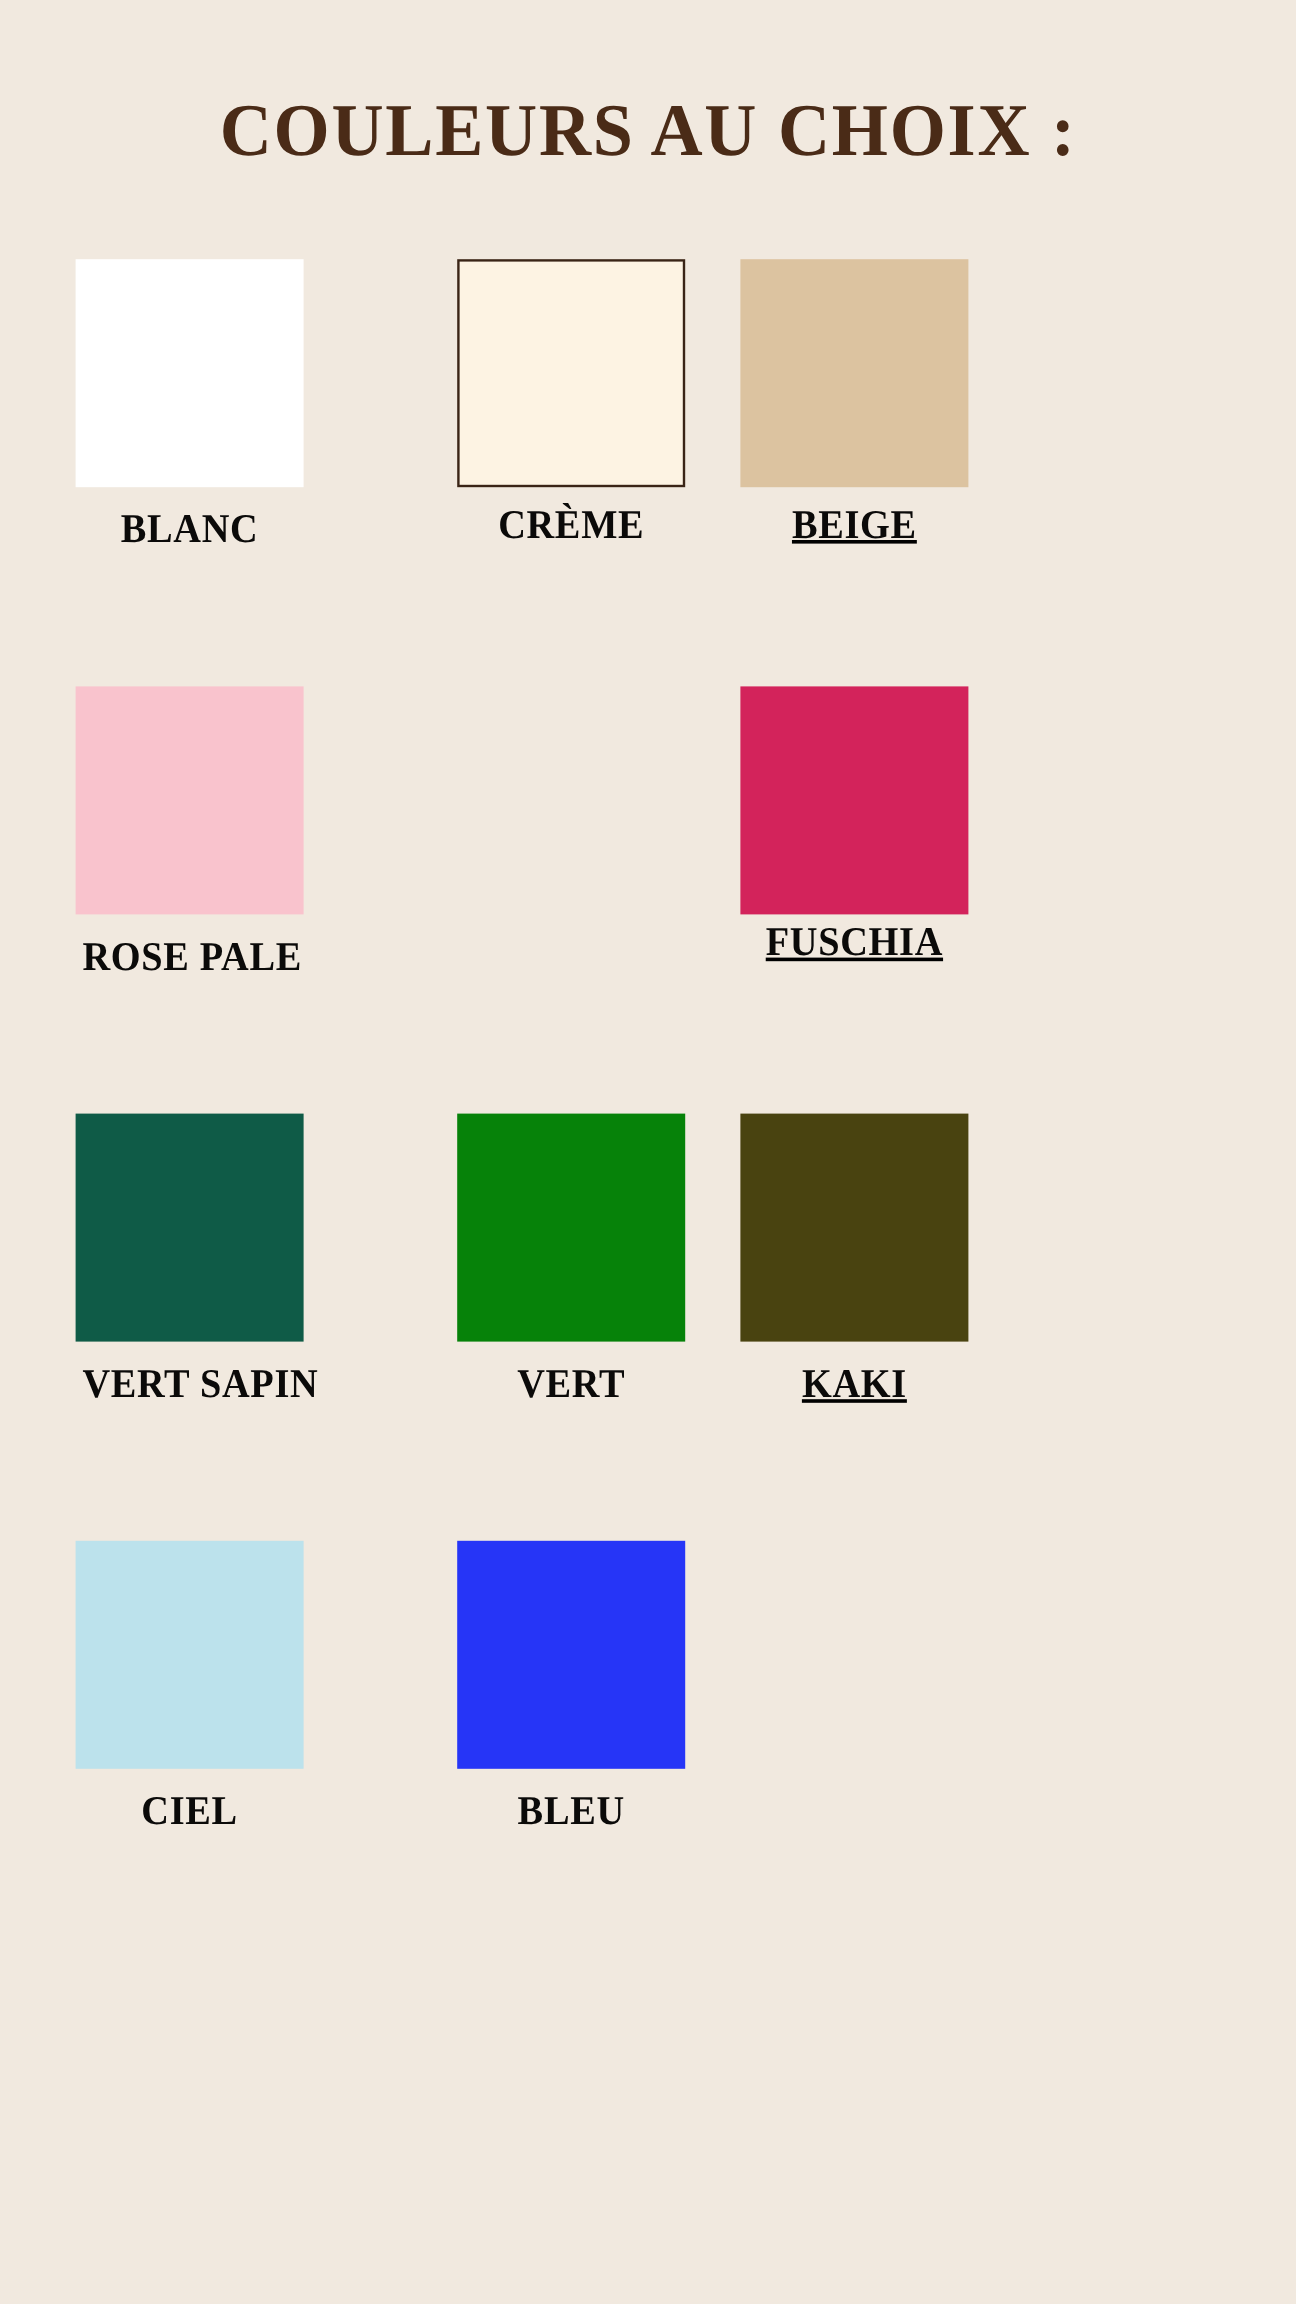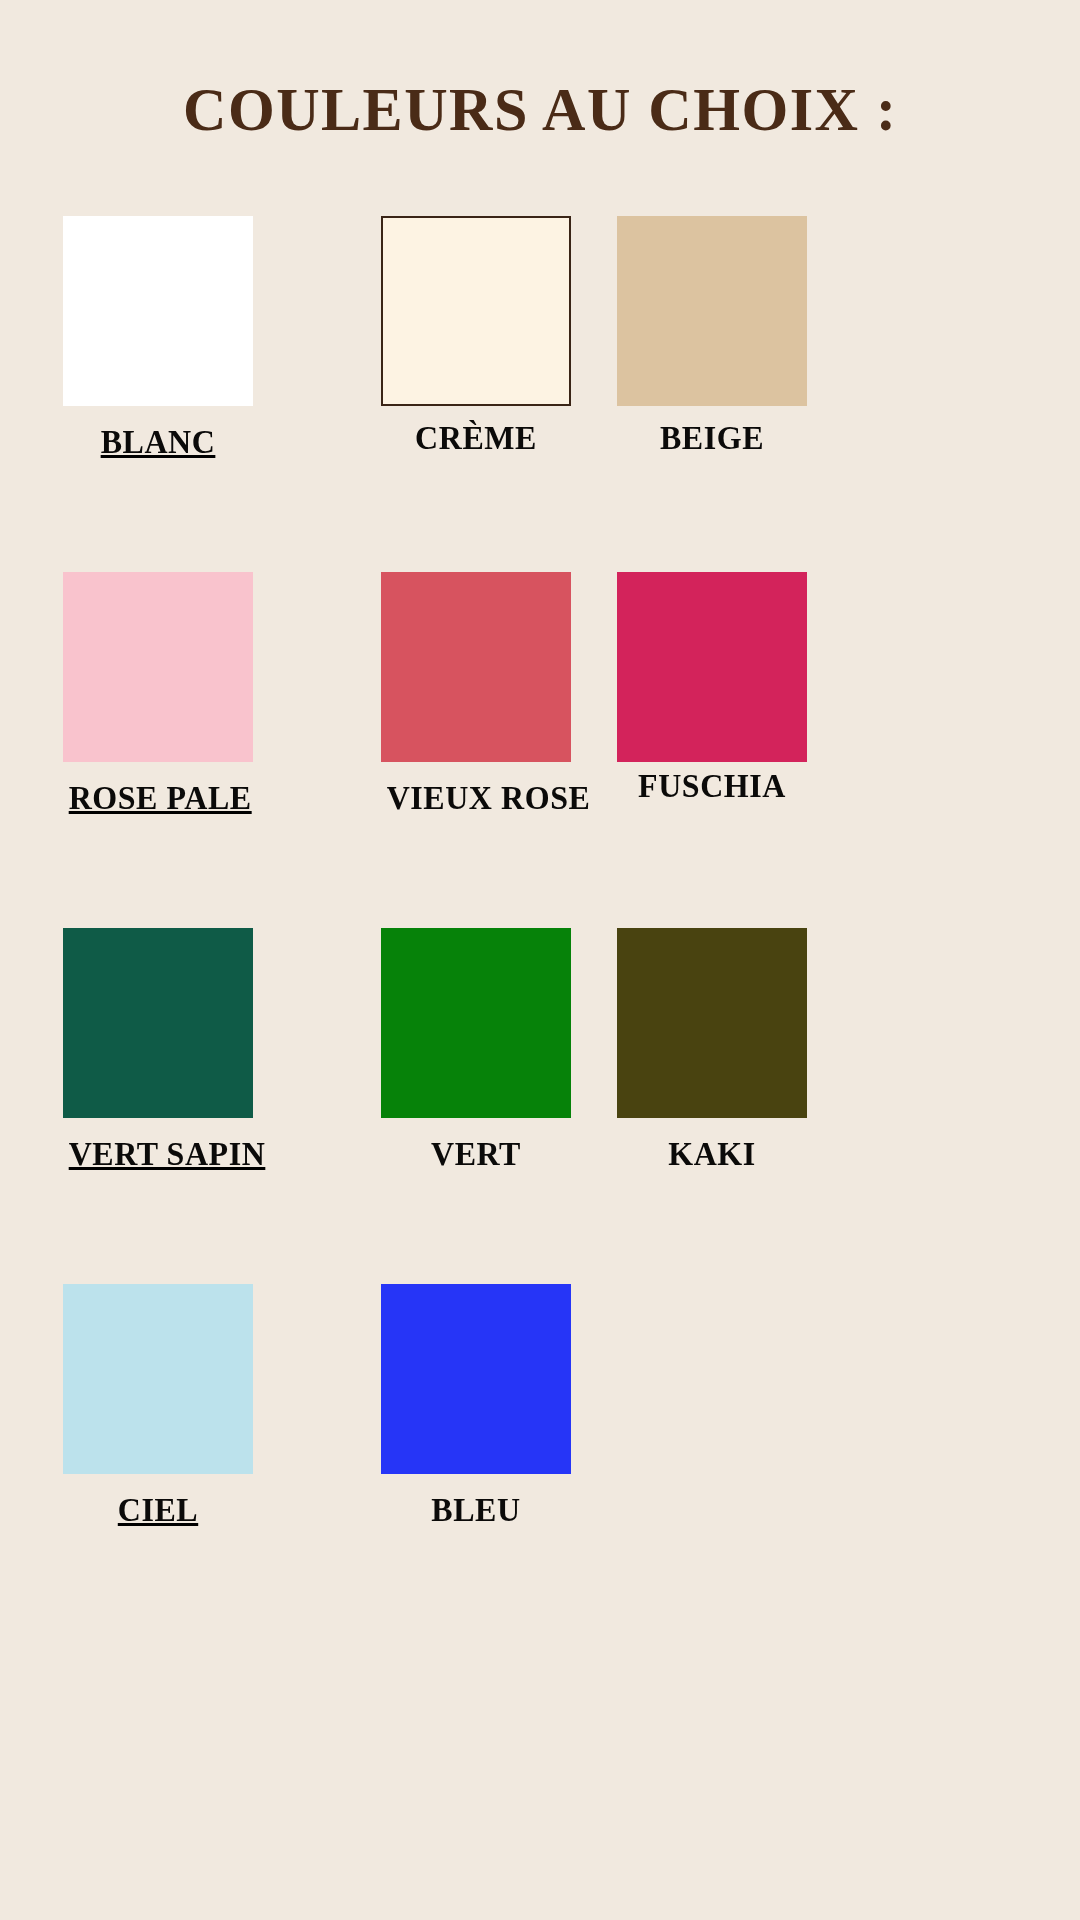--- a/index.html
+++ b/index.html
@@ -58,23 +58,23 @@
     width: 1080px;
     height: 356px;
   }
 
   .cell {
     position: absolute;
     top: 0;
     width: 190px;
   }
 
-  .cell.c0 { left: 63px; text-decoration: underline;  }
+  .cell.c0 { left: 63px;  }
   .cell.c1 { left: 345px; margin-left: 36px; }
-  .cell.c2 { left: 617px; }
+  .cell.c2 { left: 617px; text-decoration: underline; }
 
   .swatch {
     width: 190px;
     height: 190px;
     display: block;
   }
 
   .swatch.bordered {
     border: 2px solid #3A2416;
     width: 190px;
@@ -126,24 +126,20 @@
         <div class="swatch" style="background: rgb(220, 195, 160);"></div>
         <span class="label nudge-up" style="color: rgb(11, 10, 9);">BEIGE</span>
       </div>
     </div>
 
     <div class="row">
       <div class="cell c0">
         <div class="swatch" style="background: rgb(249, 195, 205);"></div>
         <span class="label" style="color: rgb(11, 10, 9);">ROSE PALE</span>
       </div>
-      <div class="cell c1">
-        <div class="swatch" style="background: rgb(215, 83, 95);"></div>
-        <span class="label" style="color: rgb(11, 10, 9);">VIEUX ROSE</span>
-      </div>
       <div class="cell c2">
         <div class="swatch" style="background: rgb(211, 35, 91);"></div>
         <span class="label raised" style="color: rgb(11, 10, 9);">FUSCHIA</span>
       </div>
     </div>
 
     <div class="row">
       <div class="cell c0">
         <div class="swatch" style="background: rgb(15, 91, 71);"></div>
         <span class="label" style="color: rgb(11, 10, 9);">VERT SAPIN</span>

